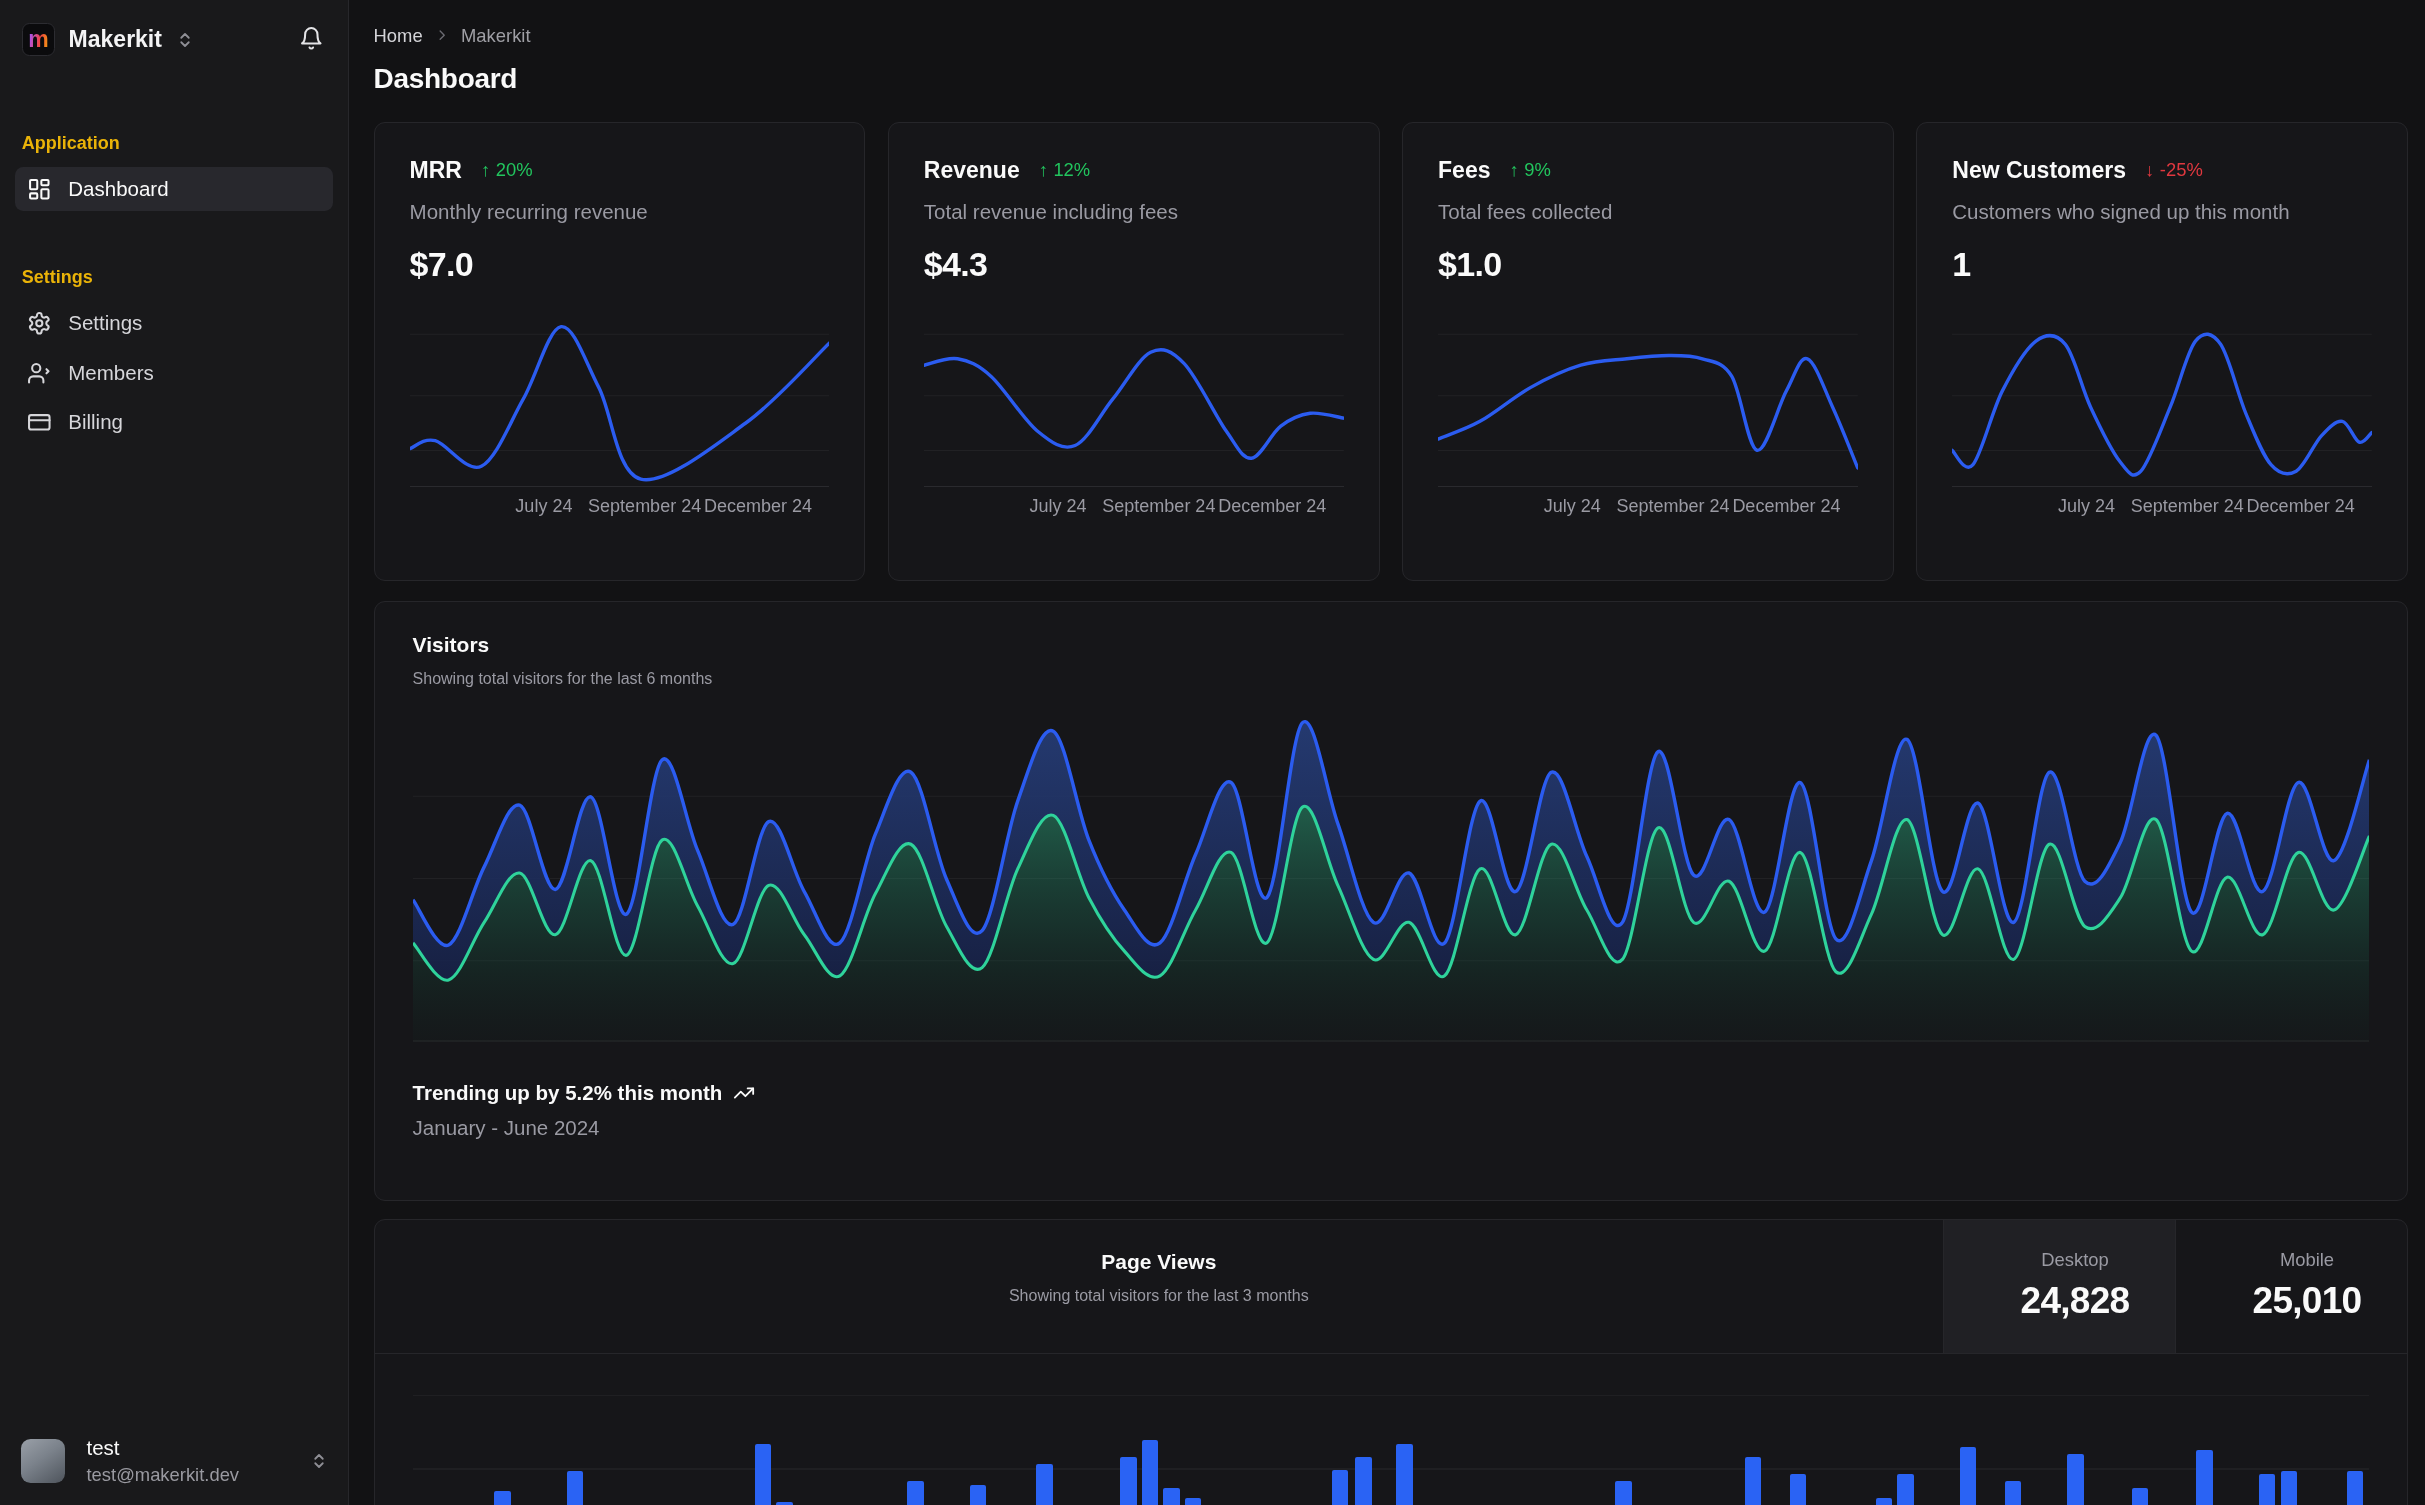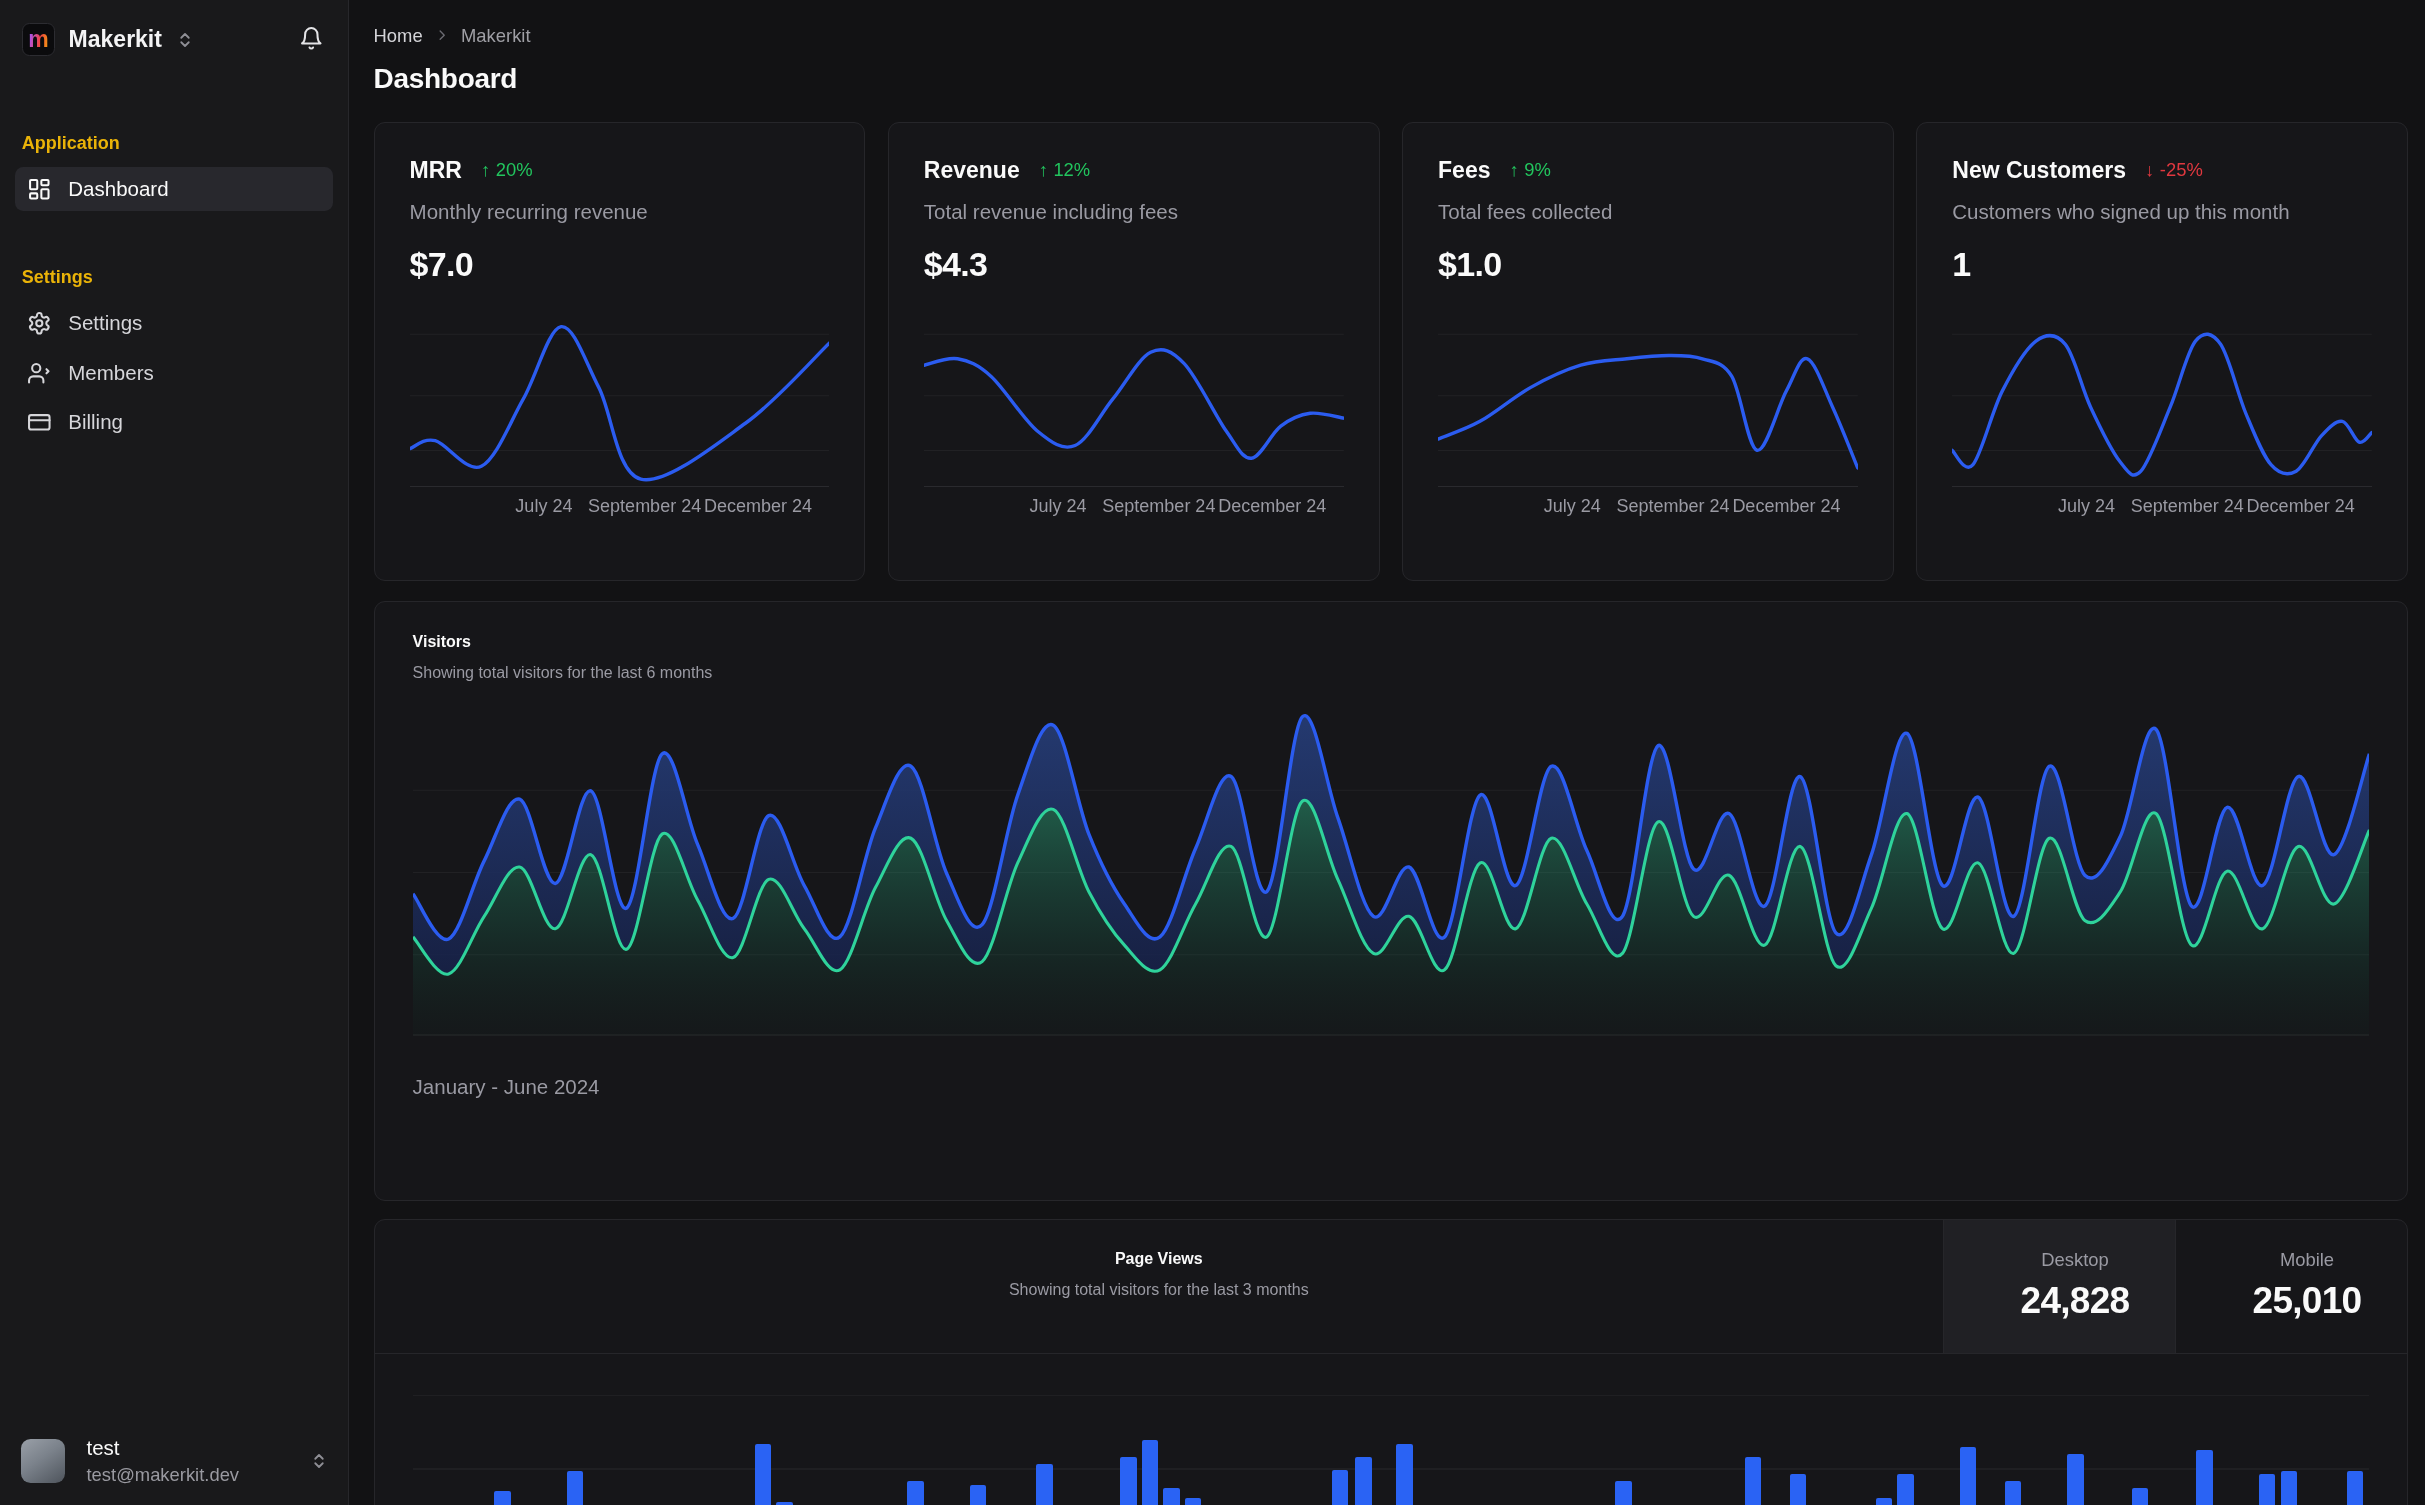--- a/index.html
+++ b/index.html
@@ -57,21 +57,21 @@
   .spark{width:100%;height:179px;display:block;}
   .spark-line{fill:none;stroke:#2b5cf0;stroke-width:5;stroke-linecap:round;}
   .grid-l{stroke:rgba(255,255,255,0.05);stroke-width:1.5;}
   .x-axis{position:relative;border-top:0.7px solid #2a2a2e;height:30px;}
   .x-axis span{position:absolute;top:9px;transform:translateX(-50%);
     font-size:18px;color:#9a9aa3;white-space:nowrap;}
   .xt0{left:32%;} .xt1{left:56%;} .xt2{left:83%;}
 
   
   .visitors-card{margin-top:20.5px;height:600px;padding:31px 0 0;}
-  .card-h-title{font-size:16px;font-weight:700;padding:0 38px;}
+  .card-h-title{font-size:21px;font-weight:700;padding:0 38px;}
   .card-h-sub{font-size:16px;color:#9a9aa3;margin-top:12.3px;padding:0 38px;}
   .vis-chart{margin:26px 38px 0;height:329px;position:relative;}
   .vis-chart svg{width:100%;height:100%;display:block;}
   .vis-footer{padding:0 38px;margin-top:38px;}
   .vis-trend{display:flex;align-items:center;gap:11px;font-size:20.5px;font-weight:600;color:#fafafa;}
   .vis-period{font-size:20.5px;color:#9a9aa3;margin-top:11px;}
 
   
   .pv-card{margin-top:18px;height:423px;overflow:hidden;}
   .pv-head{display:flex;border-bottom:0.7px solid #26262a;height:134px;text-align:center;}
@@ -297,20 +297,27 @@
           <line class="grid-l" x1="0" y1="240" x2="2870" y2="240"></line>
           <line class="grid-l" x1="0" y1="360" x2="2870" y2="360"></line>
           <line x1="0" y1="477" x2="2870" y2="477" stroke="rgba(255,255,255,0.09)" stroke-width="1.5"></line>
           <path id="vis-band" fill="url(#navyFill)" d="M 0.0,271.0 C 8.7,282.0 34.8,345.0 52.2,337.0 C 69.6,329.0 87.0,257.0 104.4,223.0 C 121.8,189.0 139.2,127.5 156.5,133.0 C 173.9,138.5 191.3,258.0 208.7,256.0 C 226.1,254.0 243.5,115.0 260.9,121.0 C 278.3,127.0 295.7,301.0 313.1,292.0 C 330.5,283.0 347.9,82.5 365.3,67.0 C 382.7,51.5 400.1,159.0 417.5,199.0 C 434.8,239.0 452.2,314.0 469.6,307.0 C 487.0,300.0 504.4,165.0 521.8,157.0 C 539.2,149.0 556.6,229.5 574.0,259.0 C 591.4,288.5 608.8,348.0 626.2,334.0 C 643.6,320.0 661.0,216.5 678.4,175.0 C 695.8,133.5 713.2,74.0 730.5,85.0 C 747.9,96.0 765.3,202.5 782.7,241.0 C 800.1,279.5 817.5,335.0 834.9,316.0 C 852.3,297.0 869.7,175.5 887.1,127.0 C 904.5,78.5 921.9,15.5 939.3,25.0 C 956.7,34.5 974.1,140.5 991.5,184.0 C 1008.8,227.5 1026.2,261.0 1043.6,286.0 C 1061.0,311.0 1078.4,347.5 1095.8,334.0 C 1113.2,320.5 1130.6,244.0 1148.0,205.0 C 1165.4,166.0 1182.8,89.5 1200.2,100.0 C 1217.6,110.5 1235.0,282.5 1252.4,268.0 C 1269.8,253.5 1287.2,31.0 1304.5,13.0 C 1321.9,-5.0 1339.3,111.5 1356.7,160.0 C 1374.1,208.5 1391.5,292.0 1408.9,304.0 C 1426.3,316.0 1443.7,227.0 1461.1,232.0 C 1478.5,237.0 1495.9,351.5 1513.3,334.0 C 1530.7,316.5 1548.1,139.5 1565.5,127.0 C 1582.8,114.5 1600.2,266.0 1617.6,259.0 C 1635.0,252.0 1652.4,93.5 1669.8,85.0 C 1687.2,76.5 1704.6,171.5 1722.0,208.0 C 1739.4,244.5 1756.8,329.5 1774.2,304.0 C 1791.6,278.5 1809.0,66.5 1826.4,55.0 C 1843.8,43.5 1861.2,218.5 1878.5,235.0 C 1895.9,251.5 1913.3,145.0 1930.7,154.0 C 1948.1,163.0 1965.5,298.0 1982.9,289.0 C 2000.3,280.0 2017.7,93.5 2035.1,100.0 C 2052.5,106.5 2069.9,309.0 2087.3,328.0 C 2104.7,347.0 2122.1,262.5 2139.5,214.0 C 2156.8,165.5 2174.2,29.5 2191.6,37.0 C 2209.0,44.5 2226.4,243.5 2243.8,259.0 C 2261.2,274.5 2278.6,122.5 2296.0,130.0 C 2313.4,137.5 2330.8,311.5 2348.2,304.0 C 2365.6,296.5 2383.0,95.0 2400.4,85.0 C 2417.8,75.0 2435.2,227.0 2452.5,244.0 C 2469.9,261.0 2487.3,222.5 2504.7,187.0 C 2522.1,151.5 2539.5,14.0 2556.9,31.0 C 2574.3,48.0 2591.7,270.0 2609.1,289.0 C 2626.5,308.0 2643.9,150.0 2661.3,145.0 C 2678.7,140.0 2696.1,266.5 2713.5,259.0 C 2730.8,251.5 2748.2,107.5 2765.6,100.0 C 2783.0,92.5 2800.4,219.5 2817.8,214.0 C 2835.2,208.5 2861.3,91.5 2870.0,67.0 L 2870.0,178.0 C 2861.3,196.0 2835.2,282.0 2817.8,286.0 C 2800.4,290.0 2783.0,196.0 2765.6,202.0 C 2748.2,208.0 2730.8,316.0 2713.5,322.0 C 2696.1,328.0 2678.7,234.0 2661.3,238.0 C 2643.9,242.0 2626.5,360.0 2609.1,346.0 C 2591.7,332.0 2574.3,167.0 2556.9,154.0 C 2539.5,141.0 2522.1,242.0 2504.7,268.0 C 2487.3,294.0 2469.9,323.0 2452.5,310.0 C 2435.2,297.0 2417.8,182.0 2400.4,190.0 C 2383.0,198.0 2365.6,352.0 2348.2,358.0 C 2330.8,364.0 2313.4,232.0 2296.0,226.0 C 2278.6,220.0 2261.2,334.0 2243.8,322.0 C 2226.4,310.0 2209.0,159.0 2191.6,154.0 C 2174.2,149.0 2156.8,255.0 2139.5,292.0 C 2122.1,329.0 2104.7,391.0 2087.3,376.0 C 2069.9,361.0 2052.5,207.0 2035.1,202.0 C 2017.7,197.0 2000.3,339.0 1982.9,346.0 C 1965.5,353.0 1948.1,251.0 1930.7,244.0 C 1913.3,237.0 1895.9,317.0 1878.5,304.0 C 1861.2,291.0 1843.8,157.0 1826.4,166.0 C 1809.0,175.0 1791.6,338.0 1774.2,358.0 C 1756.8,378.0 1739.4,314.0 1722.0,286.0 C 1704.6,258.0 1687.2,184.0 1669.8,190.0 C 1652.4,196.0 1635.0,316.0 1617.6,322.0 C 1600.2,328.0 1582.8,216.0 1565.5,226.0 C 1548.1,236.0 1530.7,369.0 1513.3,382.0 C 1495.9,395.0 1478.5,308.0 1461.1,304.0 C 1443.7,300.0 1426.3,367.0 1408.9,358.0 C 1391.5,349.0 1374.1,287.0 1356.7,250.0 C 1339.3,213.0 1321.9,122.0 1304.5,136.0 C 1287.2,150.0 1269.8,323.0 1252.4,334.0 C 1235.0,345.0 1217.6,210.0 1200.2,202.0 C 1182.8,194.0 1165.4,256.0 1148.0,286.0 C 1130.6,316.0 1113.2,372.0 1095.8,382.0 C 1078.4,392.0 1061.0,365.0 1043.6,346.0 C 1026.2,327.0 1008.8,301.0 991.5,268.0 C 974.1,235.0 956.7,155.0 939.3,148.0 C 921.9,141.0 904.5,189.0 887.1,226.0 C 869.7,263.0 852.3,356.0 834.9,370.0 C 817.5,384.0 800.1,340.0 782.7,310.0 C 765.3,280.0 747.9,198.0 730.5,190.0 C 713.2,182.0 695.8,230.0 678.4,262.0 C 661.0,294.0 643.6,372.0 626.2,382.0 C 608.8,392.0 591.4,344.0 574.0,322.0 C 556.6,300.0 539.2,243.0 521.8,250.0 C 504.4,257.0 487.0,359.0 469.6,364.0 C 452.2,369.0 434.8,310.0 417.5,280.0 C 400.1,250.0 382.7,172.0 365.3,184.0 C 347.9,196.0 330.5,347.0 313.1,352.0 C 295.7,357.0 278.3,219.0 260.9,214.0 C 243.5,209.0 226.1,319.0 208.7,322.0 C 191.3,325.0 173.9,235.0 156.5,232.0 C 139.2,229.0 121.8,278.0 104.4,304.0 C 87.0,330.0 69.6,383.0 52.2,388.0 C 34.8,393.0 8.7,343.0 0.0,334.0 Z"></path>
           <path id="vis-green-area" fill="url(#greenFill)" d="M 0.0,334.0 C 8.7,343.0 34.8,393.0 52.2,388.0 C 69.6,383.0 87.0,330.0 104.4,304.0 C 121.8,278.0 139.2,229.0 156.5,232.0 C 173.9,235.0 191.3,325.0 208.7,322.0 C 226.1,319.0 243.5,209.0 260.9,214.0 C 278.3,219.0 295.7,357.0 313.1,352.0 C 330.5,347.0 347.9,196.0 365.3,184.0 C 382.7,172.0 400.1,250.0 417.5,280.0 C 434.8,310.0 452.2,369.0 469.6,364.0 C 487.0,359.0 504.4,257.0 521.8,250.0 C 539.2,243.0 556.6,300.0 574.0,322.0 C 591.4,344.0 608.8,392.0 626.2,382.0 C 643.6,372.0 661.0,294.0 678.4,262.0 C 695.8,230.0 713.2,182.0 730.5,190.0 C 747.9,198.0 765.3,280.0 782.7,310.0 C 800.1,340.0 817.5,384.0 834.9,370.0 C 852.3,356.0 869.7,263.0 887.1,226.0 C 904.5,189.0 921.9,141.0 939.3,148.0 C 956.7,155.0 974.1,235.0 991.5,268.0 C 1008.8,301.0 1026.2,327.0 1043.6,346.0 C 1061.0,365.0 1078.4,392.0 1095.8,382.0 C 1113.2,372.0 1130.6,316.0 1148.0,286.0 C 1165.4,256.0 1182.8,194.0 1200.2,202.0 C 1217.6,210.0 1235.0,345.0 1252.4,334.0 C 1269.8,323.0 1287.2,150.0 1304.5,136.0 C 1321.9,122.0 1339.3,213.0 1356.7,250.0 C 1374.1,287.0 1391.5,349.0 1408.9,358.0 C 1426.3,367.0 1443.7,300.0 1461.1,304.0 C 1478.5,308.0 1495.9,395.0 1513.3,382.0 C 1530.7,369.0 1548.1,236.0 1565.5,226.0 C 1582.8,216.0 1600.2,328.0 1617.6,322.0 C 1635.0,316.0 1652.4,196.0 1669.8,190.0 C 1687.2,184.0 1704.6,258.0 1722.0,286.0 C 1739.4,314.0 1756.8,378.0 1774.2,358.0 C 1791.6,338.0 1809.0,175.0 1826.4,166.0 C 1843.8,157.0 1861.2,291.0 1878.5,304.0 C 1895.9,317.0 1913.3,237.0 1930.7,244.0 C 1948.1,251.0 1965.5,353.0 1982.9,346.0 C 2000.3,339.0 2017.7,197.0 2035.1,202.0 C 2052.5,207.0 2069.9,361.0 2087.3,376.0 C 2104.7,391.0 2122.1,329.0 2139.5,292.0 C 2156.8,255.0 2174.2,149.0 2191.6,154.0 C 2209.0,159.0 2226.4,310.0 2243.8,322.0 C 2261.2,334.0 2278.6,220.0 2296.0,226.0 C 2313.4,232.0 2330.8,364.0 2348.2,358.0 C 2365.6,352.0 2383.0,198.0 2400.4,190.0 C 2417.8,182.0 2435.2,297.0 2452.5,310.0 C 2469.9,323.0 2487.3,294.0 2504.7,268.0 C 2522.1,242.0 2539.5,141.0 2556.9,154.0 C 2574.3,167.0 2591.7,332.0 2609.1,346.0 C 2626.5,360.0 2643.9,242.0 2661.3,238.0 C 2678.7,234.0 2696.1,328.0 2713.5,322.0 C 2730.8,316.0 2748.2,208.0 2765.6,202.0 C 2783.0,196.0 2800.4,290.0 2817.8,286.0 C 2835.2,282.0 2861.3,196.0 2870.0,178.0 L 2870,478 L 0,478 Z"></path>
           <path id="vis-blue-line" fill="none" stroke="#2b5cf0" stroke-width="5" d="M 0.0,271.0 C 8.7,282.0 34.8,345.0 52.2,337.0 C 69.6,329.0 87.0,257.0 104.4,223.0 C 121.8,189.0 139.2,127.5 156.5,133.0 C 173.9,138.5 191.3,258.0 208.7,256.0 C 226.1,254.0 243.5,115.0 260.9,121.0 C 278.3,127.0 295.7,301.0 313.1,292.0 C 330.5,283.0 347.9,82.5 365.3,67.0 C 382.7,51.5 400.1,159.0 417.5,199.0 C 434.8,239.0 452.2,314.0 469.6,307.0 C 487.0,300.0 504.4,165.0 521.8,157.0 C 539.2,149.0 556.6,229.5 574.0,259.0 C 591.4,288.5 608.8,348.0 626.2,334.0 C 643.6,320.0 661.0,216.5 678.4,175.0 C 695.8,133.5 713.2,74.0 730.5,85.0 C 747.9,96.0 765.3,202.5 782.7,241.0 C 800.1,279.5 817.5,335.0 834.9,316.0 C 852.3,297.0 869.7,175.5 887.1,127.0 C 904.5,78.5 921.9,15.5 939.3,25.0 C 956.7,34.5 974.1,140.5 991.5,184.0 C 1008.8,227.5 1026.2,261.0 1043.6,286.0 C 1061.0,311.0 1078.4,347.5 1095.8,334.0 C 1113.2,320.5 1130.6,244.0 1148.0,205.0 C 1165.4,166.0 1182.8,89.5 1200.2,100.0 C 1217.6,110.5 1235.0,282.5 1252.4,268.0 C 1269.8,253.5 1287.2,31.0 1304.5,13.0 C 1321.9,-5.0 1339.3,111.5 1356.7,160.0 C 1374.1,208.5 1391.5,292.0 1408.9,304.0 C 1426.3,316.0 1443.7,227.0 1461.1,232.0 C 1478.5,237.0 1495.9,351.5 1513.3,334.0 C 1530.7,316.5 1548.1,139.5 1565.5,127.0 C 1582.8,114.5 1600.2,266.0 1617.6,259.0 C 1635.0,252.0 1652.4,93.5 1669.8,85.0 C 1687.2,76.5 1704.6,171.5 1722.0,208.0 C 1739.4,244.5 1756.8,329.5 1774.2,304.0 C 1791.6,278.5 1809.0,66.5 1826.4,55.0 C 1843.8,43.5 1861.2,218.5 1878.5,235.0 C 1895.9,251.5 1913.3,145.0 1930.7,154.0 C 1948.1,163.0 1965.5,298.0 1982.9,289.0 C 2000.3,280.0 2017.7,93.5 2035.1,100.0 C 2052.5,106.5 2069.9,309.0 2087.3,328.0 C 2104.7,347.0 2122.1,262.5 2139.5,214.0 C 2156.8,165.5 2174.2,29.5 2191.6,37.0 C 2209.0,44.5 2226.4,243.5 2243.8,259.0 C 2261.2,274.5 2278.6,122.5 2296.0,130.0 C 2313.4,137.5 2330.8,311.5 2348.2,304.0 C 2365.6,296.5 2383.0,95.0 2400.4,85.0 C 2417.8,75.0 2435.2,227.0 2452.5,244.0 C 2469.9,261.0 2487.3,222.5 2504.7,187.0 C 2522.1,151.5 2539.5,14.0 2556.9,31.0 C 2574.3,48.0 2591.7,270.0 2609.1,289.0 C 2626.5,308.0 2643.9,150.0 2661.3,145.0 C 2678.7,140.0 2696.1,266.5 2713.5,259.0 C 2730.8,251.5 2748.2,107.5 2765.6,100.0 C 2783.0,92.5 2800.4,219.5 2817.8,214.0 C 2835.2,208.5 2861.3,91.5 2870.0,67.0"></path>
           <path id="vis-green-line" fill="none" stroke="#2fd39b" stroke-width="4.5" d="M 0.0,334.0 C 8.7,343.0 34.8,393.0 52.2,388.0 C 69.6,383.0 87.0,330.0 104.4,304.0 C 121.8,278.0 139.2,229.0 156.5,232.0 C 173.9,235.0 191.3,325.0 208.7,322.0 C 226.1,319.0 243.5,209.0 260.9,214.0 C 278.3,219.0 295.7,357.0 313.1,352.0 C 330.5,347.0 347.9,196.0 365.3,184.0 C 382.7,172.0 400.1,250.0 417.5,280.0 C 434.8,310.0 452.2,369.0 469.6,364.0 C 487.0,359.0 504.4,257.0 521.8,250.0 C 539.2,243.0 556.6,300.0 574.0,322.0 C 591.4,344.0 608.8,392.0 626.2,382.0 C 643.6,372.0 661.0,294.0 678.4,262.0 C 695.8,230.0 713.2,182.0 730.5,190.0 C 747.9,198.0 765.3,280.0 782.7,310.0 C 800.1,340.0 817.5,384.0 834.9,370.0 C 852.3,356.0 869.7,263.0 887.1,226.0 C 904.5,189.0 921.9,141.0 939.3,148.0 C 956.7,155.0 974.1,235.0 991.5,268.0 C 1008.8,301.0 1026.2,327.0 1043.6,346.0 C 1061.0,365.0 1078.4,392.0 1095.8,382.0 C 1113.2,372.0 1130.6,316.0 1148.0,286.0 C 1165.4,256.0 1182.8,194.0 1200.2,202.0 C 1217.6,210.0 1235.0,345.0 1252.4,334.0 C 1269.8,323.0 1287.2,150.0 1304.5,136.0 C 1321.9,122.0 1339.3,213.0 1356.7,250.0 C 1374.1,287.0 1391.5,349.0 1408.9,358.0 C 1426.3,367.0 1443.7,300.0 1461.1,304.0 C 1478.5,308.0 1495.9,395.0 1513.3,382.0 C 1530.7,369.0 1548.1,236.0 1565.5,226.0 C 1582.8,216.0 1600.2,328.0 1617.6,322.0 C 1635.0,316.0 1652.4,196.0 1669.8,190.0 C 1687.2,184.0 1704.6,258.0 1722.0,286.0 C 1739.4,314.0 1756.8,378.0 1774.2,358.0 C 1791.6,338.0 1809.0,175.0 1826.4,166.0 C 1843.8,157.0 1861.2,291.0 1878.5,304.0 C 1895.9,317.0 1913.3,237.0 1930.7,244.0 C 1948.1,251.0 1965.5,353.0 1982.9,346.0 C 2000.3,339.0 2017.7,197.0 2035.1,202.0 C 2052.5,207.0 2069.9,361.0 2087.3,376.0 C 2104.7,391.0 2122.1,329.0 2139.5,292.0 C 2156.8,255.0 2174.2,149.0 2191.6,154.0 C 2209.0,159.0 2226.4,310.0 2243.8,322.0 C 2261.2,334.0 2278.6,220.0 2296.0,226.0 C 2313.4,232.0 2330.8,364.0 2348.2,358.0 C 2365.6,352.0 2383.0,198.0 2400.4,190.0 C 2417.8,182.0 2435.2,297.0 2452.5,310.0 C 2469.9,323.0 2487.3,294.0 2504.7,268.0 C 2522.1,242.0 2539.5,141.0 2556.9,154.0 C 2574.3,167.0 2591.7,332.0 2609.1,346.0 C 2626.5,360.0 2643.9,242.0 2661.3,238.0 C 2678.7,234.0 2696.1,328.0 2713.5,322.0 C 2730.8,316.0 2748.2,208.0 2765.6,202.0 C 2783.0,196.0 2800.4,290.0 2817.8,286.0 C 2835.2,282.0 2861.3,196.0 2870.0,178.0"></path>
         </svg>
       </div>
       <div class="vis-footer">
+        <div class="vis-trend">
+          <span>Trending up by 5.2% this month</span>
+          <svg width="22" height="22" viewBox="0 0 24 24" fill="none" stroke="currentColor" stroke-width="2" stroke-linecap="round" stroke-linejoin="round">
+              <polyline points="22 7 13.5 15.5 8.5 10.5 2 17"></polyline>
+              <polyline points="16 7 22 7 22 13"></polyline>
+            </svg>
+        </div>
         <div class="vis-period">January - June 2024</div>
       </div>
     </div>
 
     <div class="card pv-card">
       <div class="pv-head">
         <div class="pv-head-left">
           <div class="card-h-title" style="padding:0">Page Views</div>
           <div class="card-h-sub" style="padding:0">Showing total visitors for the last 3 months</div>
         </div>

